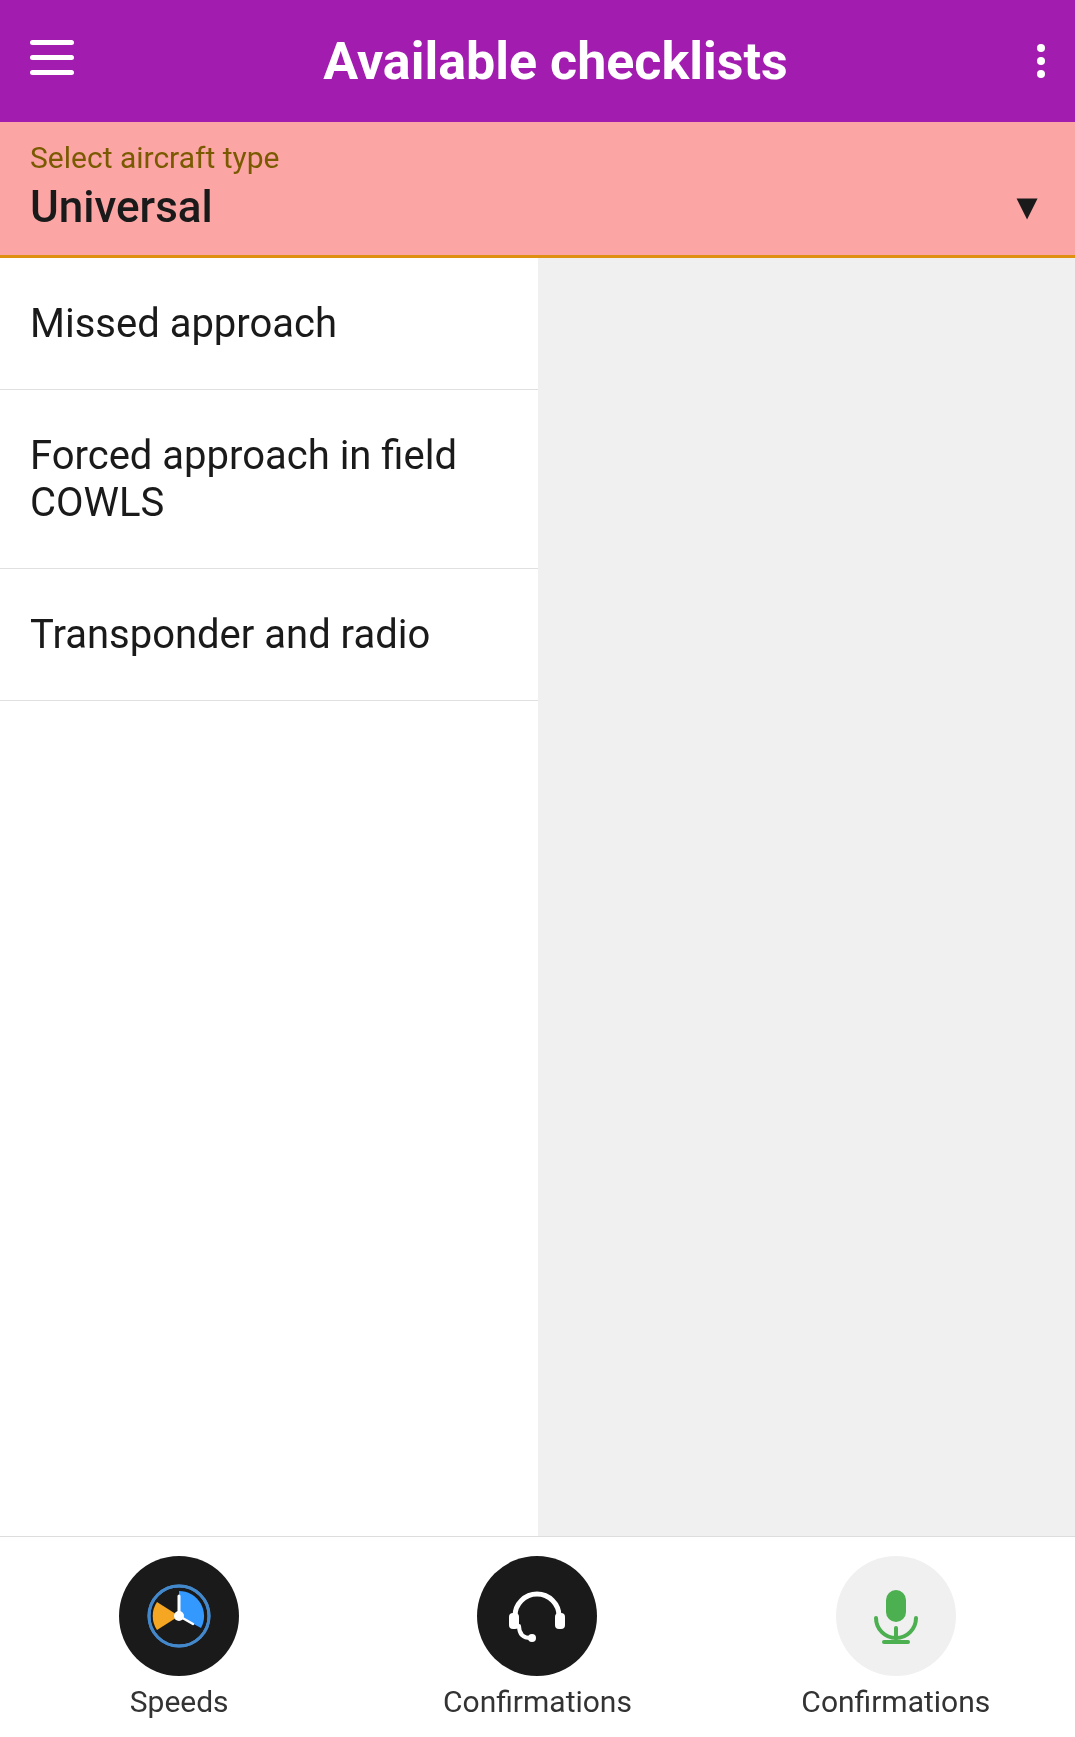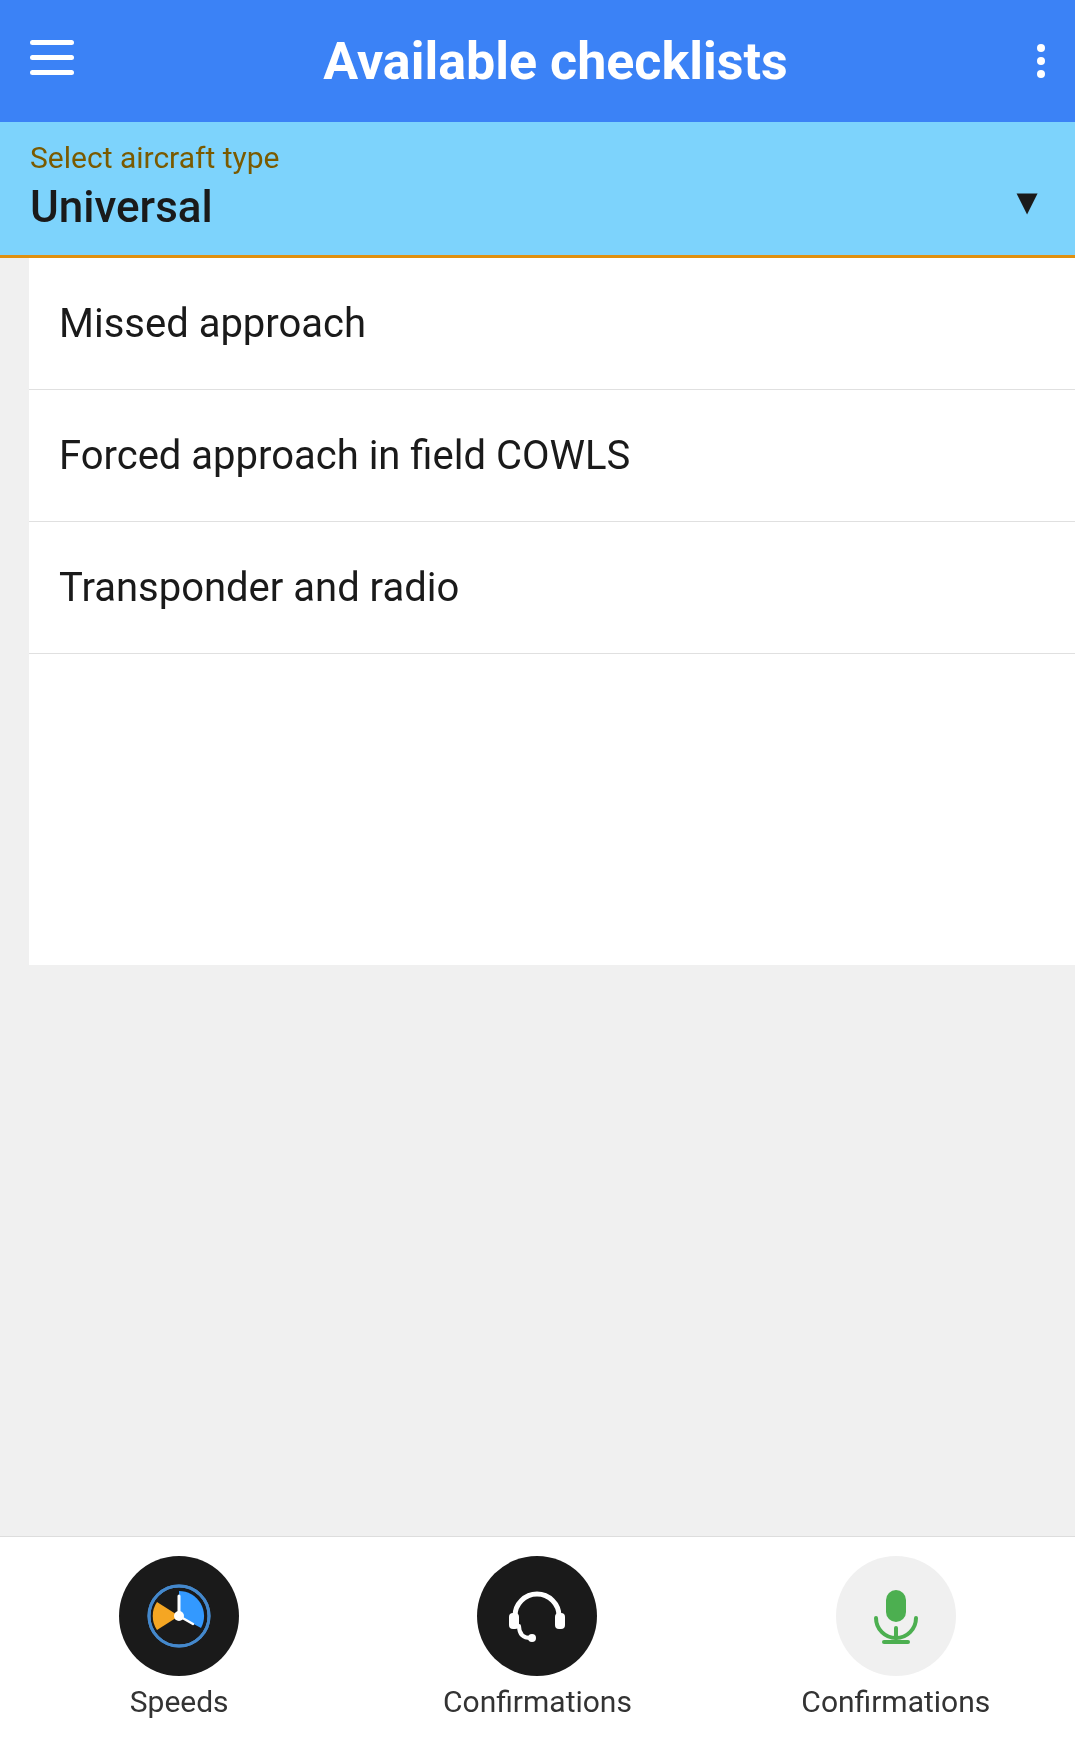--- a/index.html
+++ b/index.html
@@ -13,21 +13,21 @@
       width: 1075px;
       height: 1737px;
       font-family: 'Roboto', Arial, sans-serif;
       background: #f0f0f0;
       overflow: hidden;
       position: relative;
     }
 
     
     .app-bar {
-      background: #3b82f6;
+      background: #a21caf;
       height: 122px;
       display: flex;
       align-items: center;
       padding: 0 30px;
       position: relative;
       gap: 8px;
     }
 
     .app-bar-title {
       color: white;
@@ -57,33 +57,34 @@
     .more-icon span {
       width: 8px;
       height: 8px;
       background: white;
       border-radius: 50%;
       display: block;
     }
 
     
     .aircraft-selector {
-      background: #7dd3fc;
+      background: #fca5a5;
       padding: 18px 30px 22px 30px;
       border-bottom: 3px solid #e09010;
     }
 
     .aircraft-label {
       color: #7a5a00;
       font-size: 30px;
       margin-bottom: 6px;
     }
 
     .aircraft-value-row {
       display: flex;
+      align-items: center;
       justify-content: space-between;
     }
 
     .aircraft-value {
       color: #1a1a1a;
       font-size: 44px;
       font-weight: 500;
     }
 
     .dropdown-arrow {
@@ -167,23 +168,22 @@
     }
 
     
     .speeds-svg {
       width: 72px;
       height: 72px;
     }
 
     .main-content {
       display: flex;
-      flex-direction: column;
+      flex-direction: row;
       height: calc(1737px - 122px - 201px);
-      padding-left: 29px;
     }
   </style>
 </head>
 <body>
 
 <div class="app-bar">
   <div class="hamburger-icon">
     <svg width="44" height="36" viewBox="0 0 44 36" fill="none">
       <rect y="0" width="44" height="5" rx="2.5" fill="white"></rect>
       <rect y="15" width="44" height="5" rx="2.5" fill="white"></rect>

